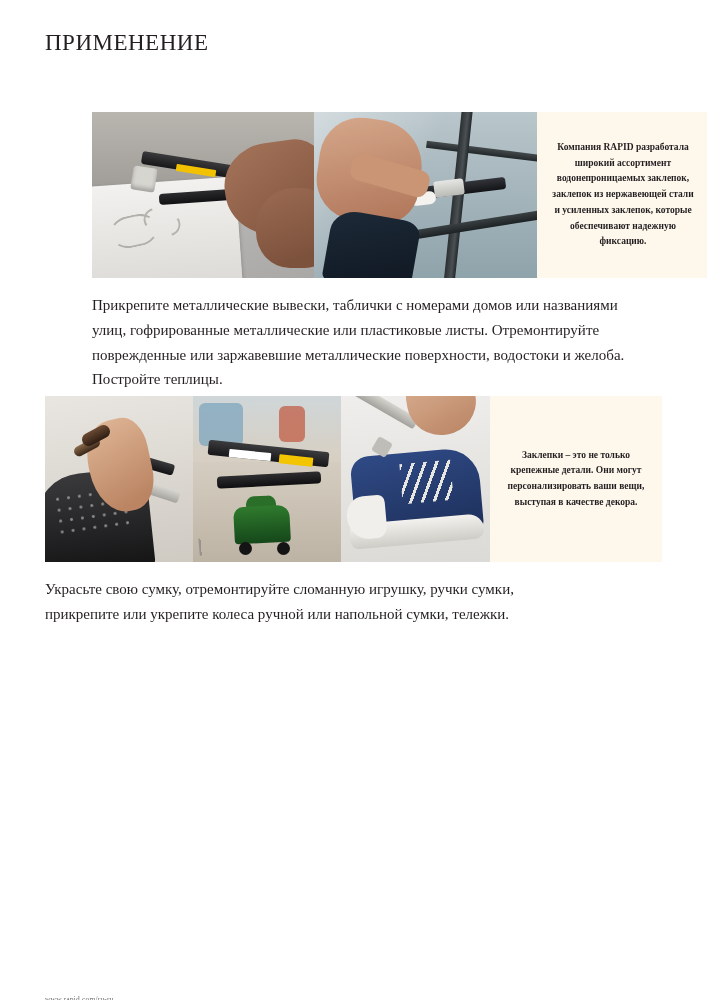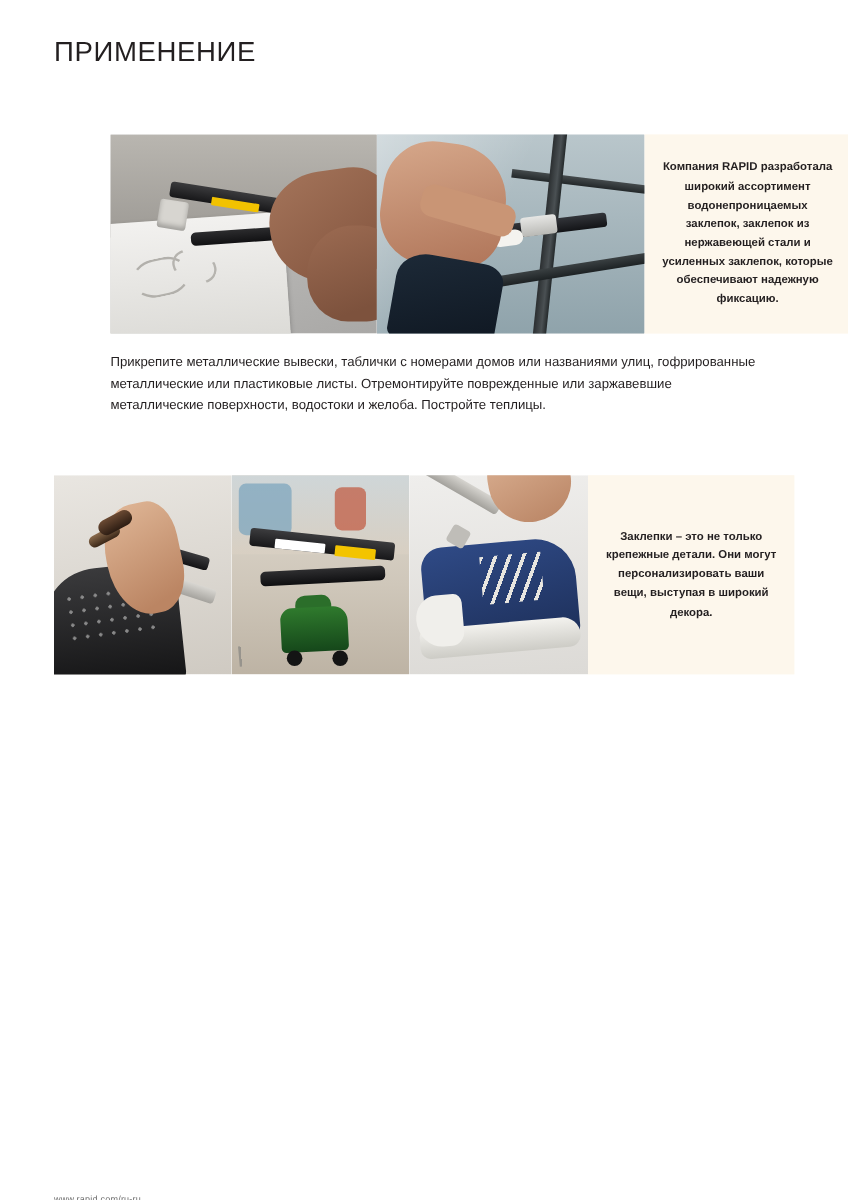--- a/index.html
+++ b/index.html
@@ -13,20 +13,21 @@
     font-family: "Liberation Sans", sans-serif;
     color: #221f1f;
     overflow: hidden;
     position: relative;
   }
   .page {
     position: relative;
     width: 707px;
     height: 777px;
     box-sizing: border-box;
+    font-family: Liberation Serif, serif;
   }
   .page-title {
     position: absolute;
     left: 45px;
     top: 30px;
     font-size: 23px;
     letter-spacing: 0.5px;
     font-weight: 400;
     color: #231f20;
   }
@@ -73,21 +74,21 @@
     margin-top: 15px;
     width: 540px;
   }
   .caption-title {
     font-size: 10px;
     letter-spacing: 0.6px;
     color: #3a3a3a;
     margin-bottom: 6px;
   }
   .caption-text {
-    font-size: 11px;
+    font-size: 15px;
     line-height: 1.65;
     color: #231f20;
   }
 
   .footer-url {
     position: absolute;
     left: 45px;
     top: 963px;
     font-size: 7.5px;
     color: #6d6d6d;
@@ -441,23 +442,24 @@
           <div class="laces"></div>
           <div class="sole"></div>
           <div class="toe"></div>
           <div class="tool"></div>
           <div class="tool-tip"></div>
           <div class="hand"></div>
         </div>
       </div>
 
       <div class="note">
-        <p>Заклепки – это не только крепежные детали. Они могут персонализировать ваши вещи, выступая в широкий декора.</p>
+        <p>Заклепки – это не только крепежные детали. Они могут персонализировать ваши вещи, выступая в качестве декора.</p>
       </div>
     </div>
 
     <div class="caption-block">
+      <div class="caption-text">Украсьте свою сумку, отремонтируйте сломанную игрушку, ручки сумки, прикрепите или укрепите колеса ручной или напольной сумки, тележки.</div>
     </div>
   </div>
 
   <div class="footer-url">www.rapid.com/ru-ru</div>
 
 </div>
 
 </body></html>

